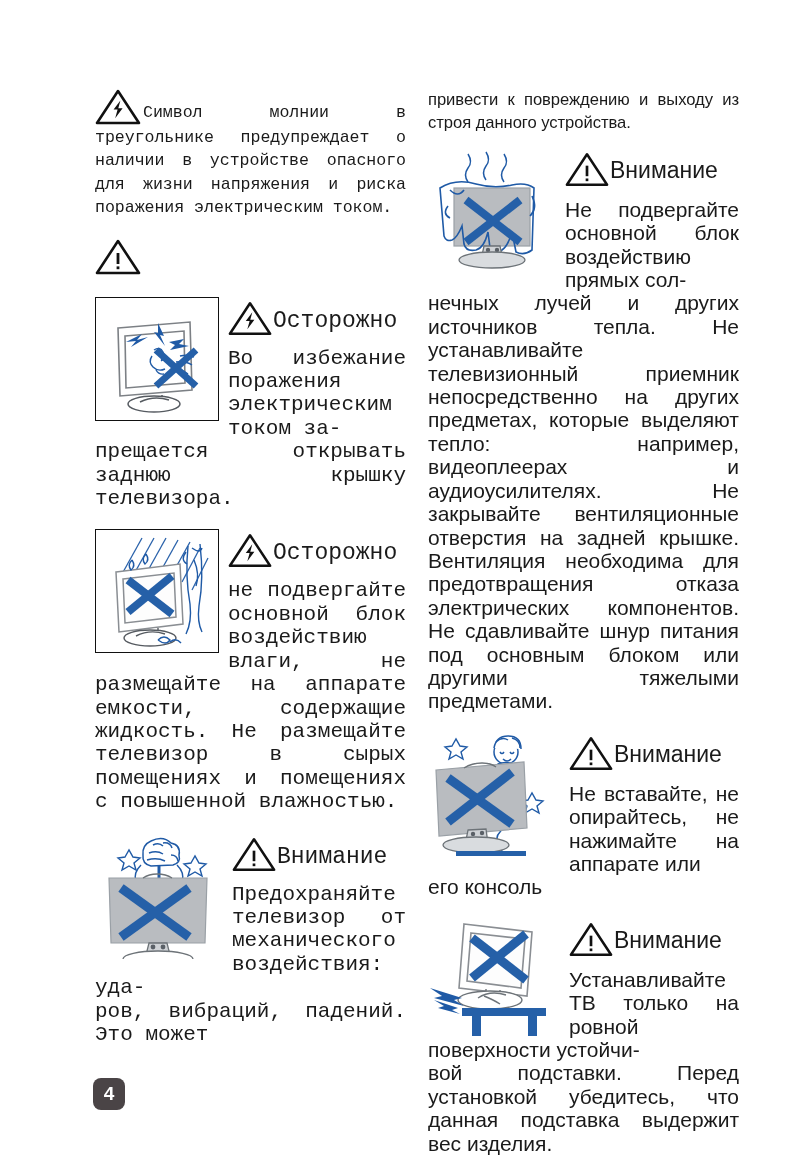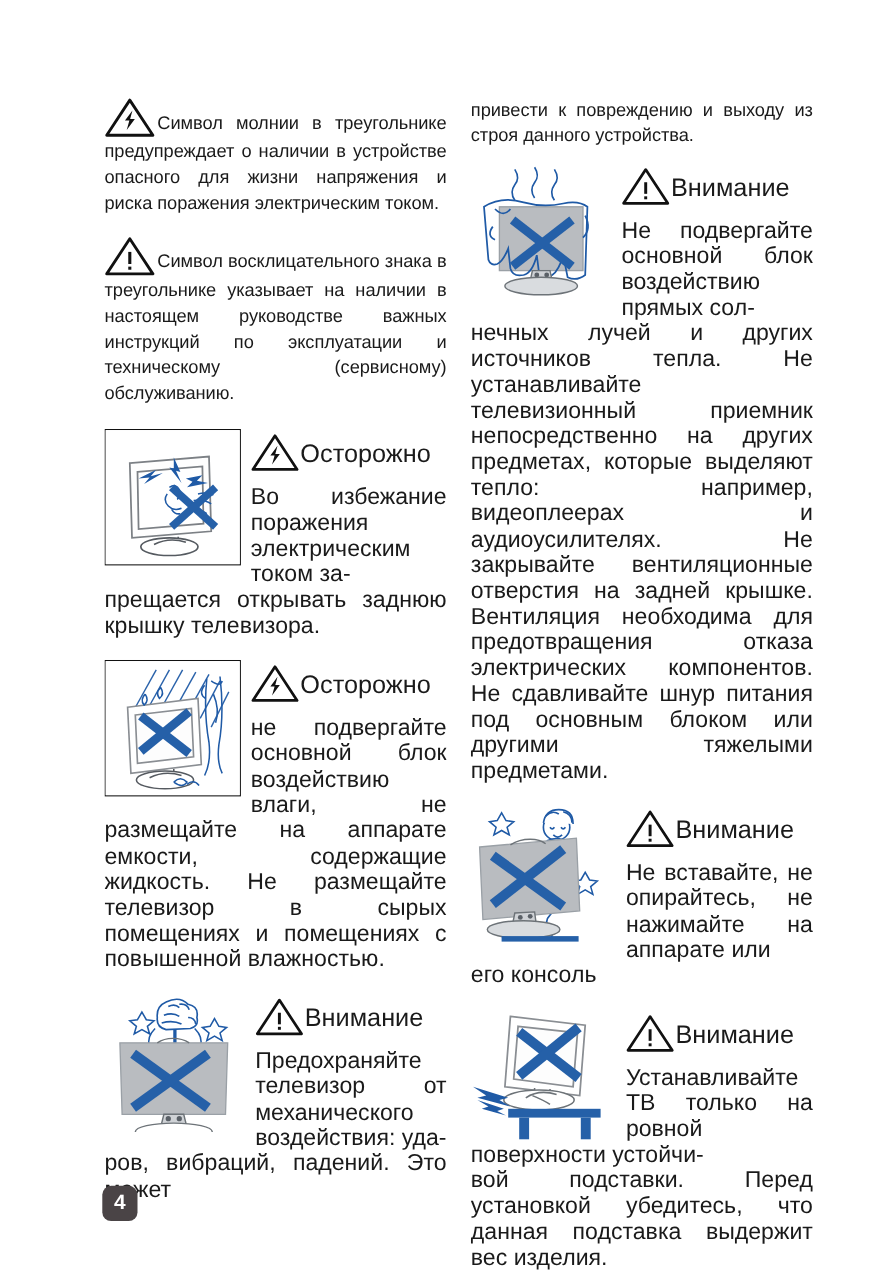--- a/index.html
+++ b/index.html
@@ -19,21 +19,21 @@
   .page {
     position: absolute;
     inset: 0;
   }
 
   .col {
     position: absolute;
     top: 88px;
     width: 311px;
   }
-  .col-left  { left: 95px; }
+  .col-left  { left: 95px; font-family: Liberation Mono, monospace; }
   .col-right { left: 428px; }
 
   p.para {
     margin: 0 0 18px 0;
     font-size: 16.6px;
     line-height: 23.4px;
     text-align: justify;
     text-justify: inter-word;
     -webkit-hyphens: none;
     hyphens: none;
@@ -106,21 +106,21 @@
 
     <p class="para"><span class="tri-inline"><svg width="46" height="38" viewBox="0 0 46 38" aria-hidden="true">
         <path d="M23 3 L44 35 L2 35 Z" fill="none" stroke="#111" stroke-width="2.6" stroke-linejoin="round"></path>
         <path d="M25.4 12.4 L18.6 21.6 L22.6 21.6 L20.2 30.2 L27.6 20.2 L23.3 20.2 Z" fill="#111"></path>
       </svg></span><span>Символ молнии в треугольнике предупреждает о наличии в устройстве опасного для жизни напряжения и риска поражения электрическим током.</span></p>
 
     <p class="para"><span class="tri-inline"><svg width="46" height="38" viewBox="0 0 46 38" aria-hidden="true">
         <path d="M23 3 L44 35 L2 35 Z" fill="none" stroke="#111" stroke-width="2.6" stroke-linejoin="round"></path>
         <rect x="21.6" y="15" width="2.8" height="11" fill="#111"></rect>
         <rect x="21.6" y="28.4" width="2.8" height="2.8" fill="#111"></rect>
-      </svg></span><span>Символ восклицательного знака в треугольнике указывает на наличии в настоящем руководстве важных инструкций по эксплуатации и техническому (сервисному) обслуживанию.</span></p>
+      </svg></span></p>
 
     <div class="warn-block">
       <div class="illus boxed">
         <svg width="122" height="122" viewBox="0 0 122 122" aria-hidden="true">
           <rect x="0" y="0" width="122" height="122" fill="#fff"></rect>
 
           <g stroke="#7c8085" stroke-width="1.6" fill="#fefefe">
             <path d="M22 30 L94 24 L96 92 L24 98 Z"></path>
             <path d="M29 38 L88 33 L89 85 L30 90 Z" fill="#fff"></path>
           </g>

